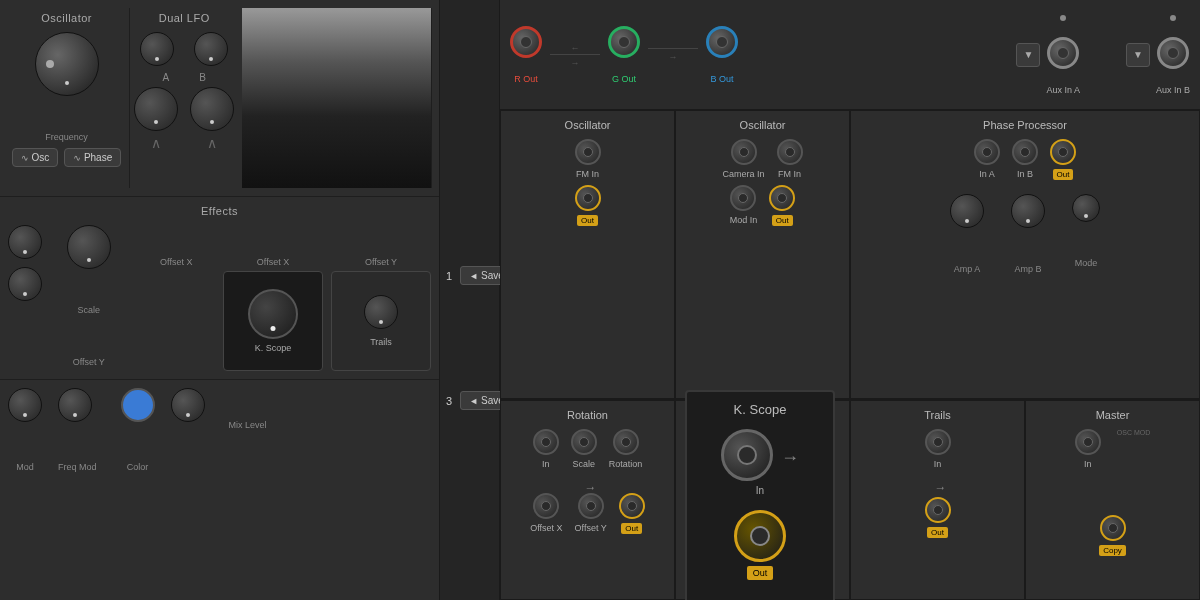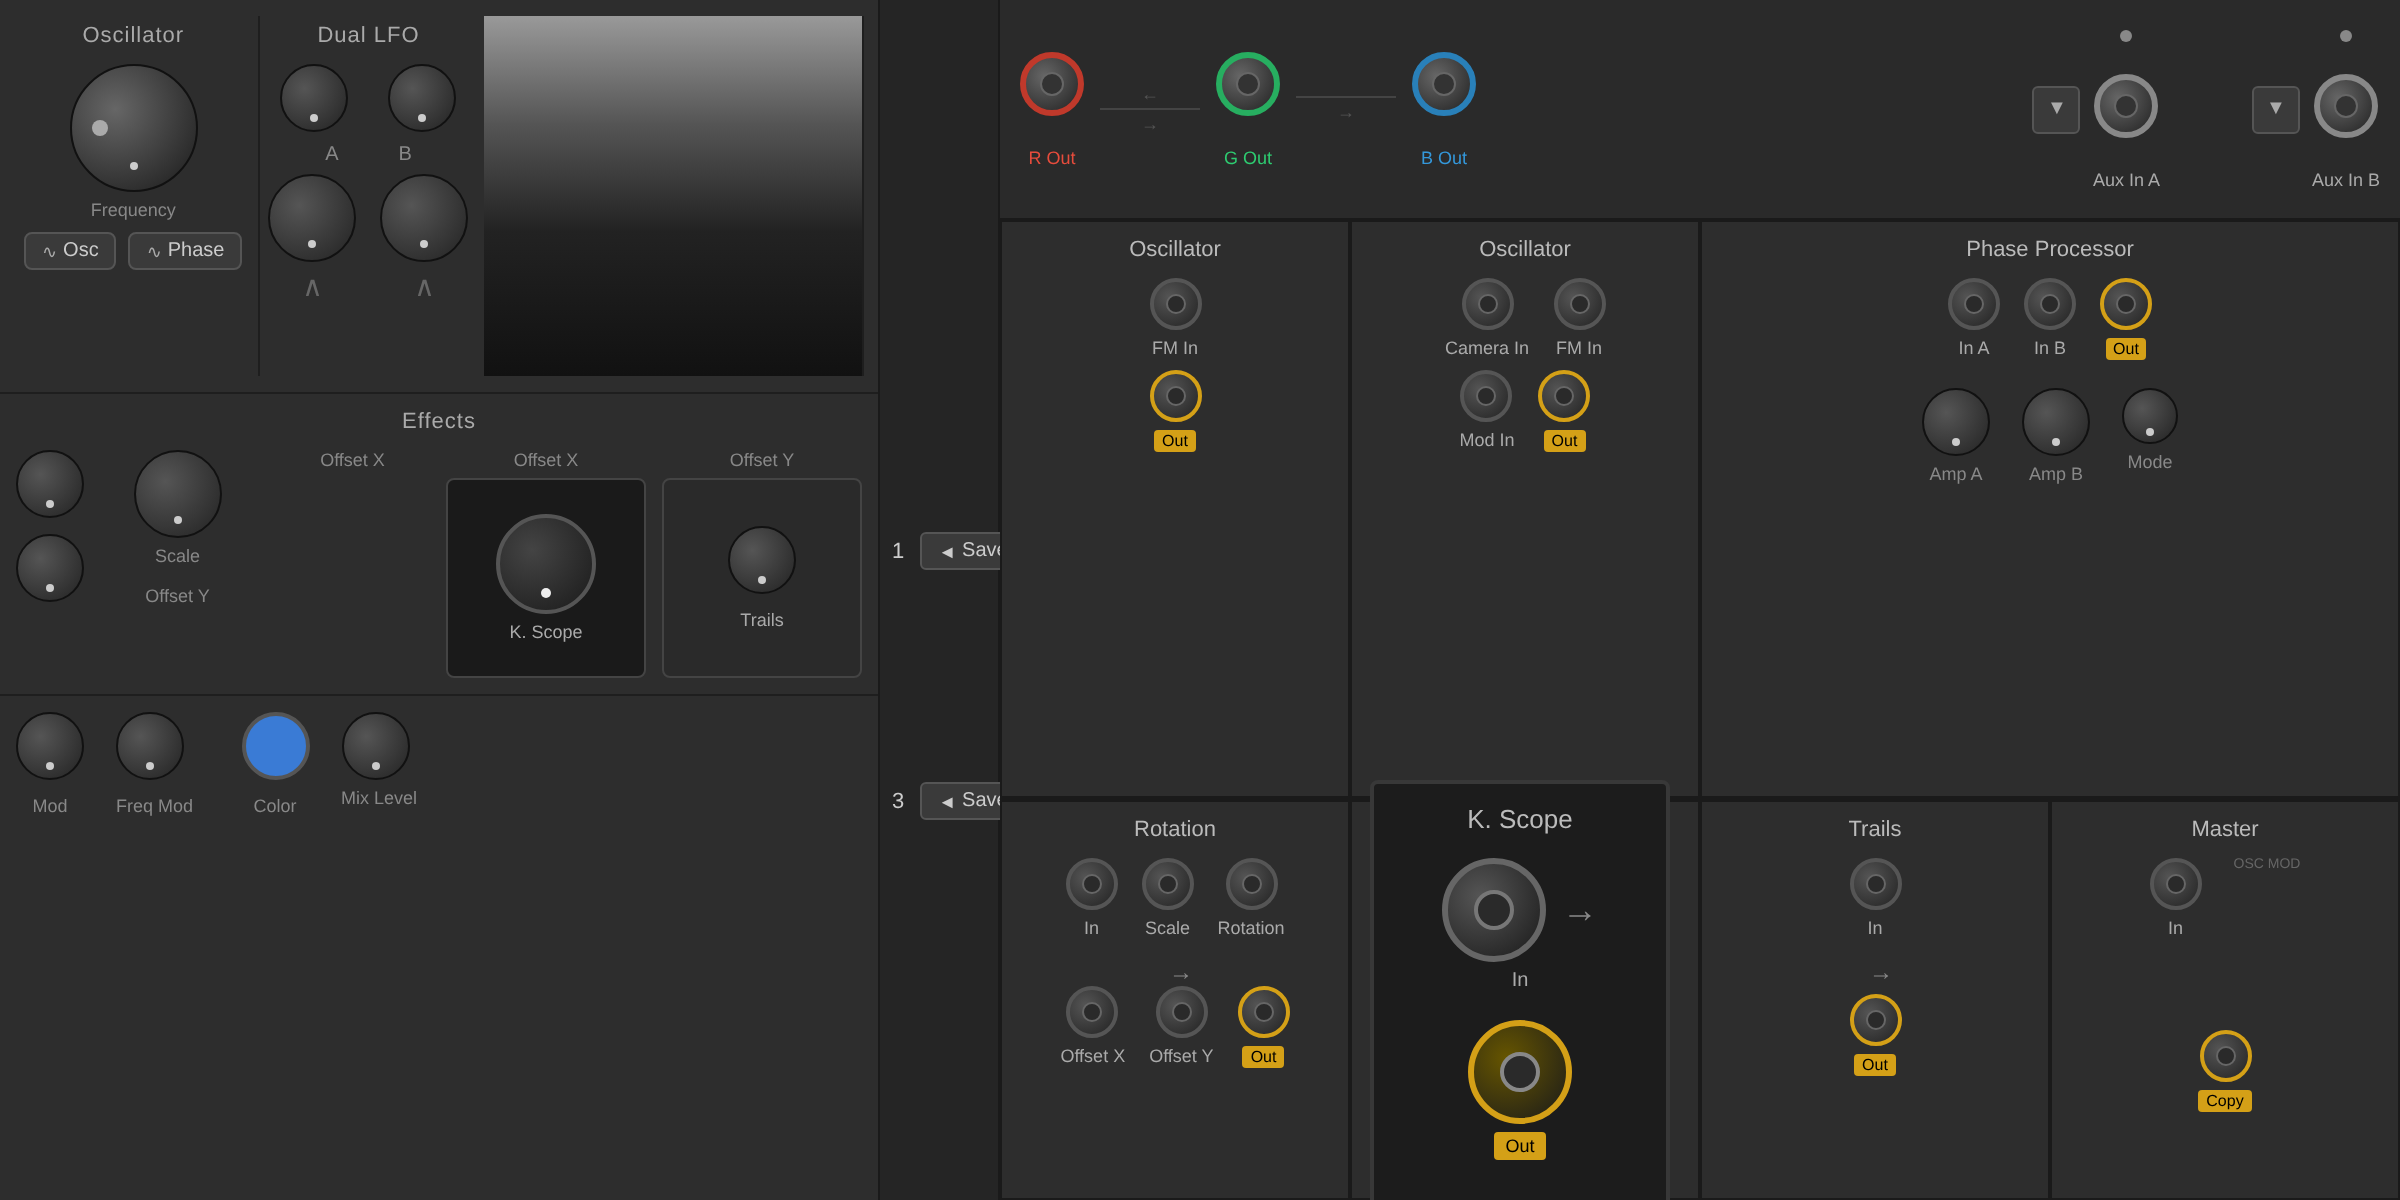--- a/index.html
+++ b/index.html
@@ -40,20 +40,21 @@
       display: flex;
       flex-direction: column;
       align-items: center;
       gap: 4px;
     }
 
     .knob-label {
       font-size: 9px;
       color: #888;
       text-align: center;
+      margin-top: 32px;
     }
 
     
     .knob {
       border-radius: 50%;
       background: radial-gradient(circle at 35% 35%, #555, #222);
       border: 1px solid #111;
       position: relative;
       display: flex;
       align-items: center;
@@ -456,21 +457,21 @@
         <div class="knob-label">Mod</div>
       </div>
       <div style="display:flex;flex-direction:column;gap:8px;margin-left:8px;">
         <div class="knob knob-sm"></div>
         <div class="knob-label">Freq Mod</div>
       </div>
       <div style="display:flex;flex-direction:column;gap:8px;margin-left:16px;">
         <div style="width:34px;height:34px;border-radius:50%;background:#3a7bd5;border:2px solid #555;cursor:pointer;"></div>
         <div class="knob-label">Color</div>
       </div>
-      <div style="display:flex;flex-direction:column;gap:4px;margin-left:8px;">
+      <div style="display:flex;flex-direction:row;gap:24px;margin-left:8px;">
         <div class="knob knob-sm"></div>
         <div class="knob-label">Mix Level</div>
       </div>
     </div>
   </div>
 
   <div style="width:60px;background:#252525;border-right:1px solid #1a1a1a;display:flex;flex-direction:column;padding:6px;gap:6px;align-items:center;">
 
     <div style="display:flex;align-items:center;gap:4px;width:100%;margin-top:260px;">
       <span style="color:#ccc;font-size:11px;">1</span>
@@ -623,21 +624,21 @@
               </div>
             <div class="port-label">In B</div>
           </div>
           <div class="knob-group">
             <div class="port-sm gold">
                 <div class="inner"></div>
               </div>
             <div class="port-label-gold">Out</div>
           </div>
         </div>
-        <div style="display:flex;gap:16px;margin-top:8px;">
+        <div style="display:flex;gap:27px;margin-top:8px;">
           <div class="knob-group">
             <div class="knob knob-sm"></div>
             <div class="knob-label">Amp A</div>
           </div>
           <div class="knob-group">
             <div class="knob knob-sm"></div>
             <div class="knob-label">Amp B</div>
           </div>
           <div class="knob-group">
             <div class="knob knob-xs"></div>

